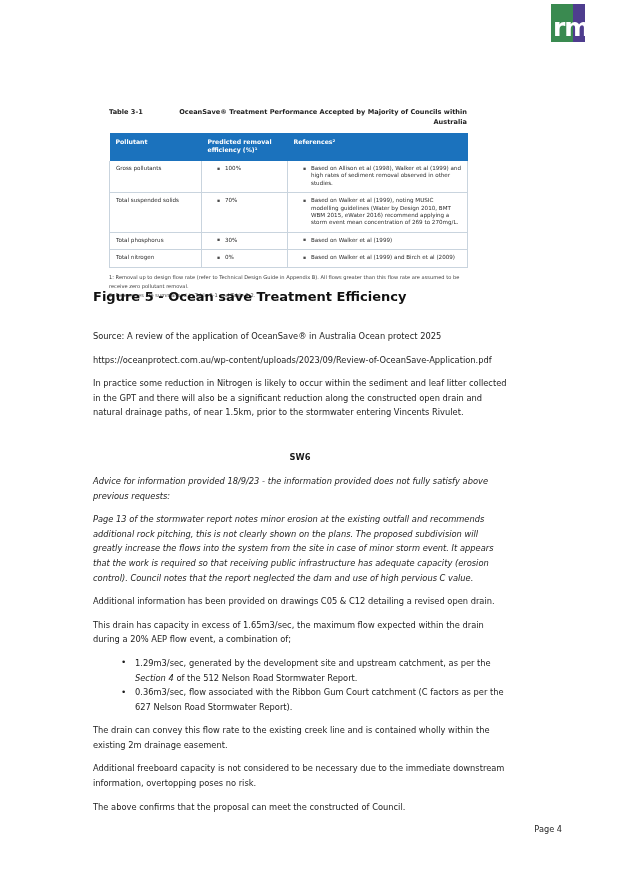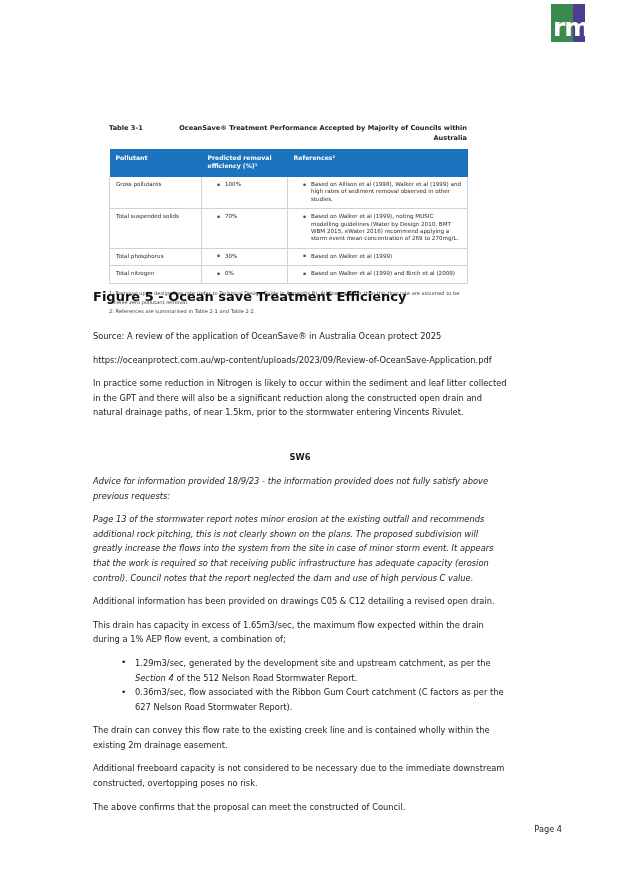--- a/index.html
+++ b/index.html
@@ -57,21 +57,20 @@
     top: 108px;
     width: 358px;
   }
   .table-caption {
     font-size: 6.6px;
     font-weight: 700;
     color: #1f1f1f;
     line-height: 9.5px;
     margin-bottom: 6px;
     display: flex;
-    margin-top: 16px;
   }
   .table-caption .cap-num {
     width: 52px;
     flex: 0 0 52px;
   }
   .table-caption .cap-text {
     flex: 1 1 auto;
     text-align: right;
   }
 
@@ -301,29 +300,29 @@
   <div class="gap-lg"></div>
 
   <p class="sw-label">SW6</p>
 
   <p class="para ital">Advice for information provided 18/9/23 - the information provided does not fully satisfy above previous requests:</p>
 
   <p class="para ital">Page 13 of the stormwater report notes minor erosion at the existing outfall and recommends additional rock pitching, this is not clearly shown on the plans. The proposed subdivision will greatly increase the flows into the system from the site in case of minor storm event. It appears that the work is required so that receiving public infrastructure has adequate capacity (erosion control). Council notes that the report neglected the dam and use of high pervious C value.</p>
 
   <p class="para">Additional information has been provided on drawings C05 &amp; C12 detailing a revised open drain.</p>
 
-  <p class="para">This drain has capacity in excess of 1.65m3/sec, the maximum flow expected within the drain during a 1% AEP flow event, a combination of;</p>
+  <p class="para">This drain has capacity in excess of 1.65m3/sec, the maximum flow expected within the drain during a 20% AEP flow event, a combination of;</p>
 
   <ul class="bullets">
     <li><span>1.29m3/sec, generated by the development site and upstream catchment, as per the </span><em class="it">Section 4</em><span> of the 512 Nelson Road Stormwater Report.</span></li>
     <li><span>0.36m3/sec, flow associated with the Ribbon Gum Court catchment (C factors as per the 627 Nelson Road Stormwater Report).</span></li>
   </ul>
 
   <p class="para">The drain can convey this flow rate to the existing creek line and is contained wholly within the existing 2m drainage easement.</p>
 
-  <p class="para">Additional freeboard capacity is not considered to be necessary due to the immediate downstream constructed, overtopping poses no risk.</p>
+  <p class="para">Additional freeboard capacity is not considered to be necessary due to the immediate downstream information, overtopping poses no risk.</p>
 
   <p class="para">The above confirms that the proposal can meet the constructed of Council.</p>
 </div>
 
 <div class="footer">
   <div class="page-num">Page 4</div>
 </div>
 
 </body></html>

